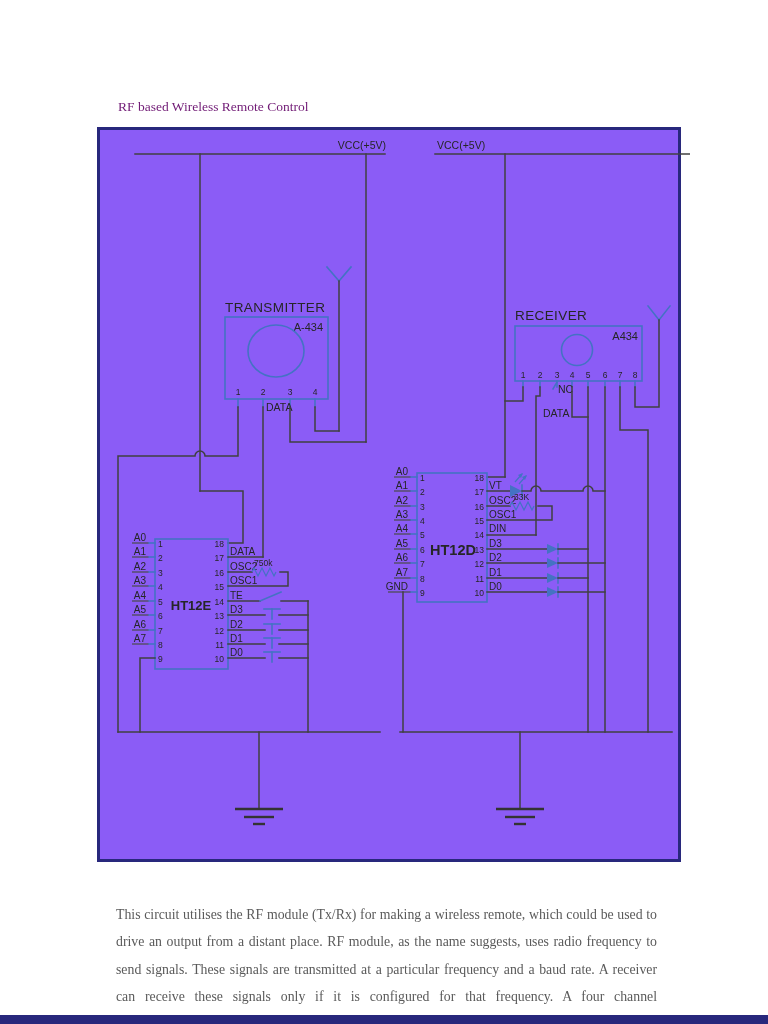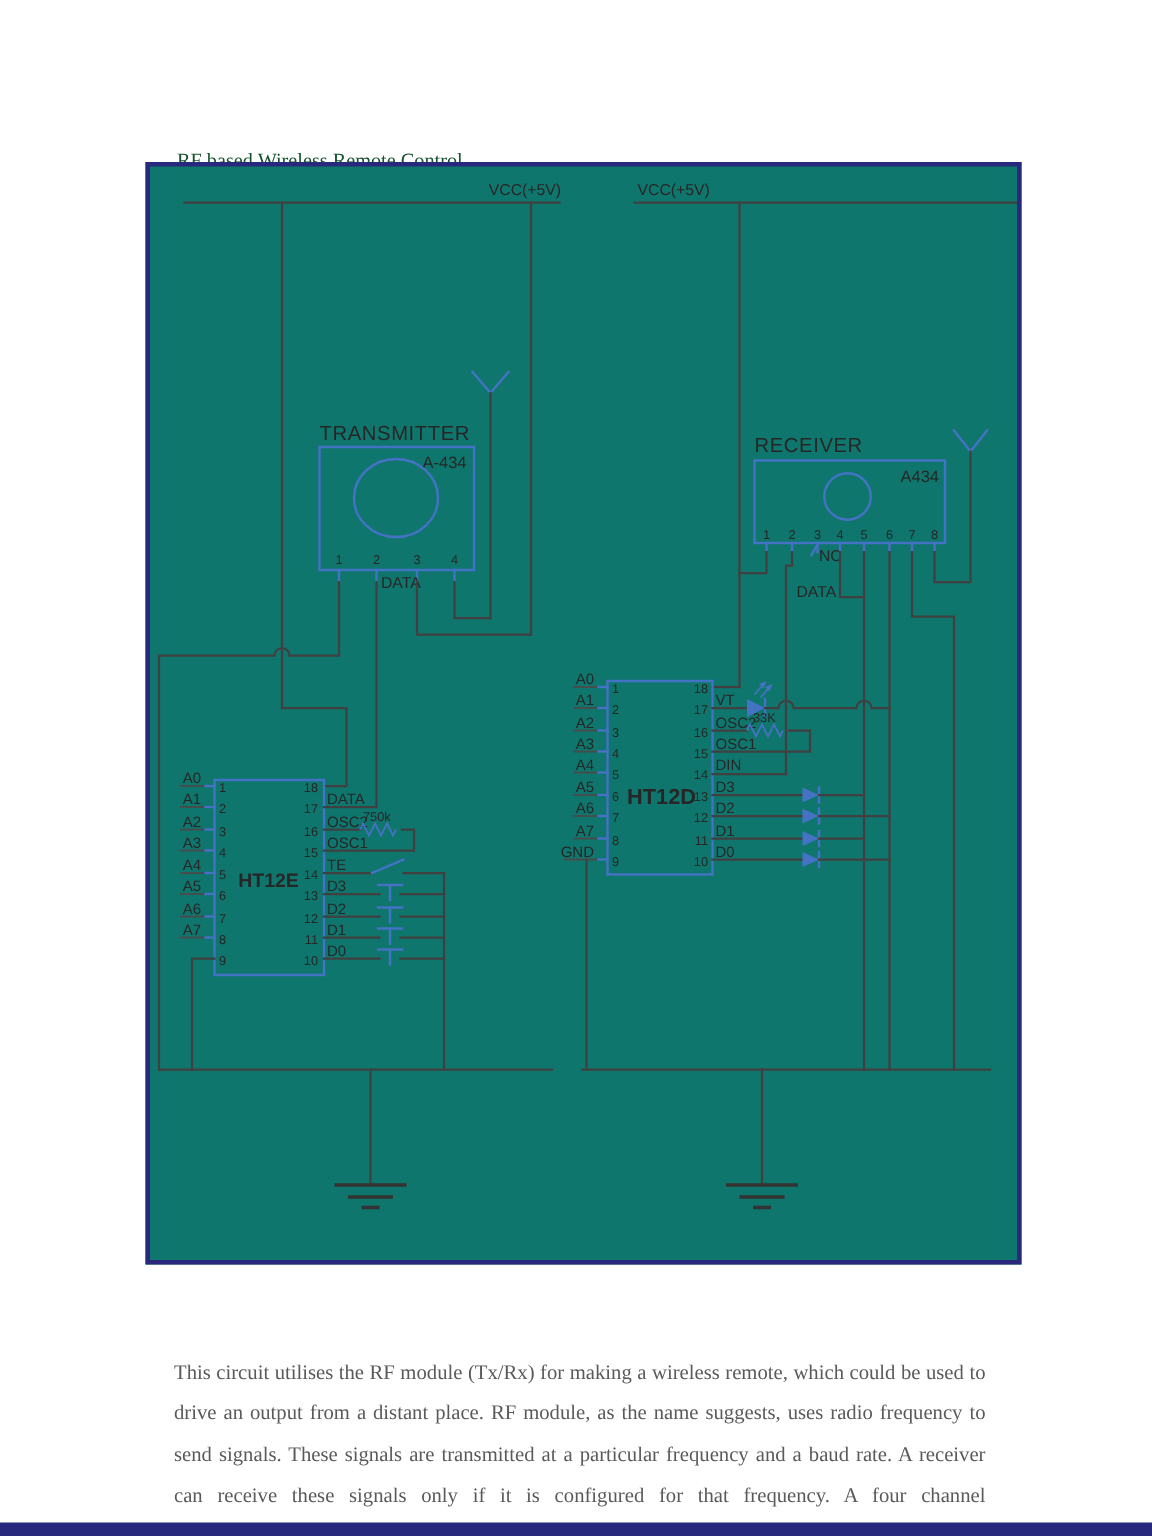--- a/index.html
+++ b/index.html
@@ -1,21 +1,21 @@
 <!DOCTYPE html>
 <html><head>
 <meta charset="utf-8">
 <style>
   html,body{margin:0;padding:0;background:#fff;}
   body{width:768px;height:1024px;position:relative;overflow:hidden;
        font-family:"Liberation Serif",serif;}
   .title-link{position:absolute;left:118px;top:99px;font-size:13.5px;
-       color:#14532d;cursor:pointer;}
-  .frame{position:absolute;left:97px;top:108px;width:584px;height:735px;
-       border:3px solid #28287c;box-sizing:border-box;background:#0f766e;}
+       color:#701a75;cursor:pointer;}
+  .frame{position:absolute;left:97px;top:127px;width:584px;height:735px;
+       border:3px solid #28287c;box-sizing:border-box;background:#8b5cf6;padding-left:12px;}
   .body-par{position:absolute;left:116px;top:901px;width:541px;margin:0;
        font-size:13.8px;line-height:27.4px;text-align:justify;color:#5a5a5a;}
   .next-edge{position:absolute;left:0;top:1015px;width:768px;height:9px;
        background:#28287c;}
   svg text{font-family:"Liberation Sans",sans-serif;fill:#262626;}
   .w{stroke:#404040;stroke-width:1.5;fill:none;stroke-linecap:square;}
   .wt{stroke:#4a4a4a;stroke-width:1.2;fill:none;}
   .b{stroke:#4472c4;stroke-width:1.6;fill:none;stroke-linecap:square;}
   .bt{stroke:#4472c4;stroke-width:1.2;fill:none;}
   .bf{fill:#4472c4;stroke:none;}

